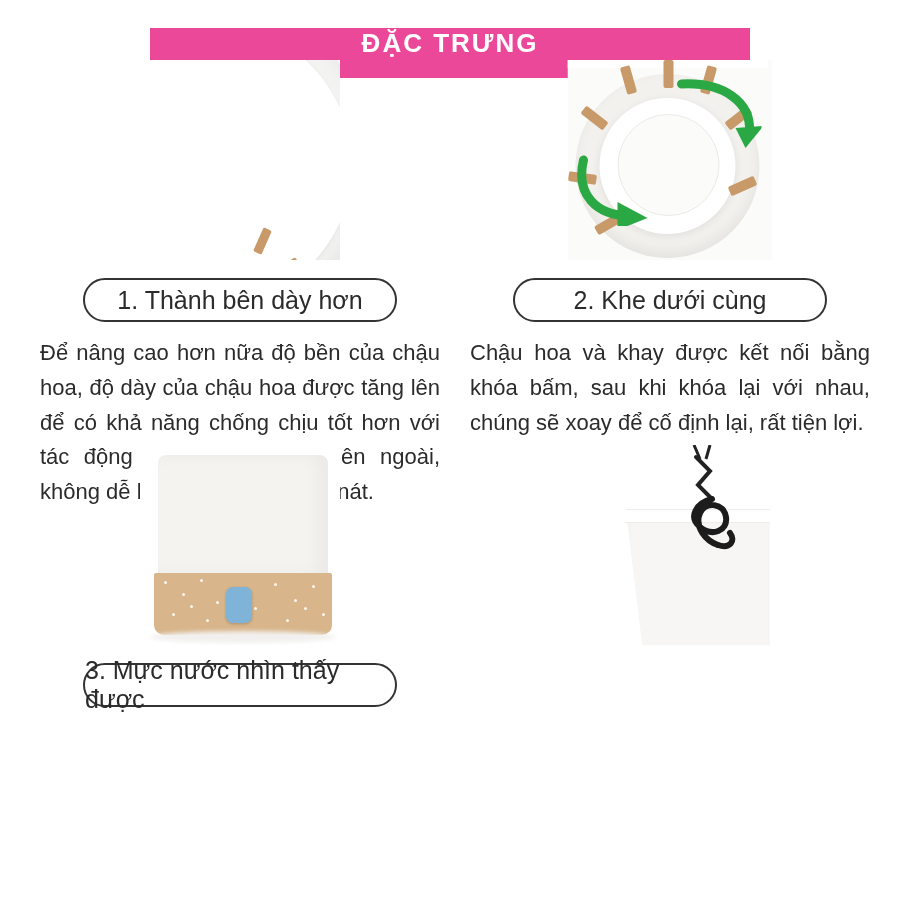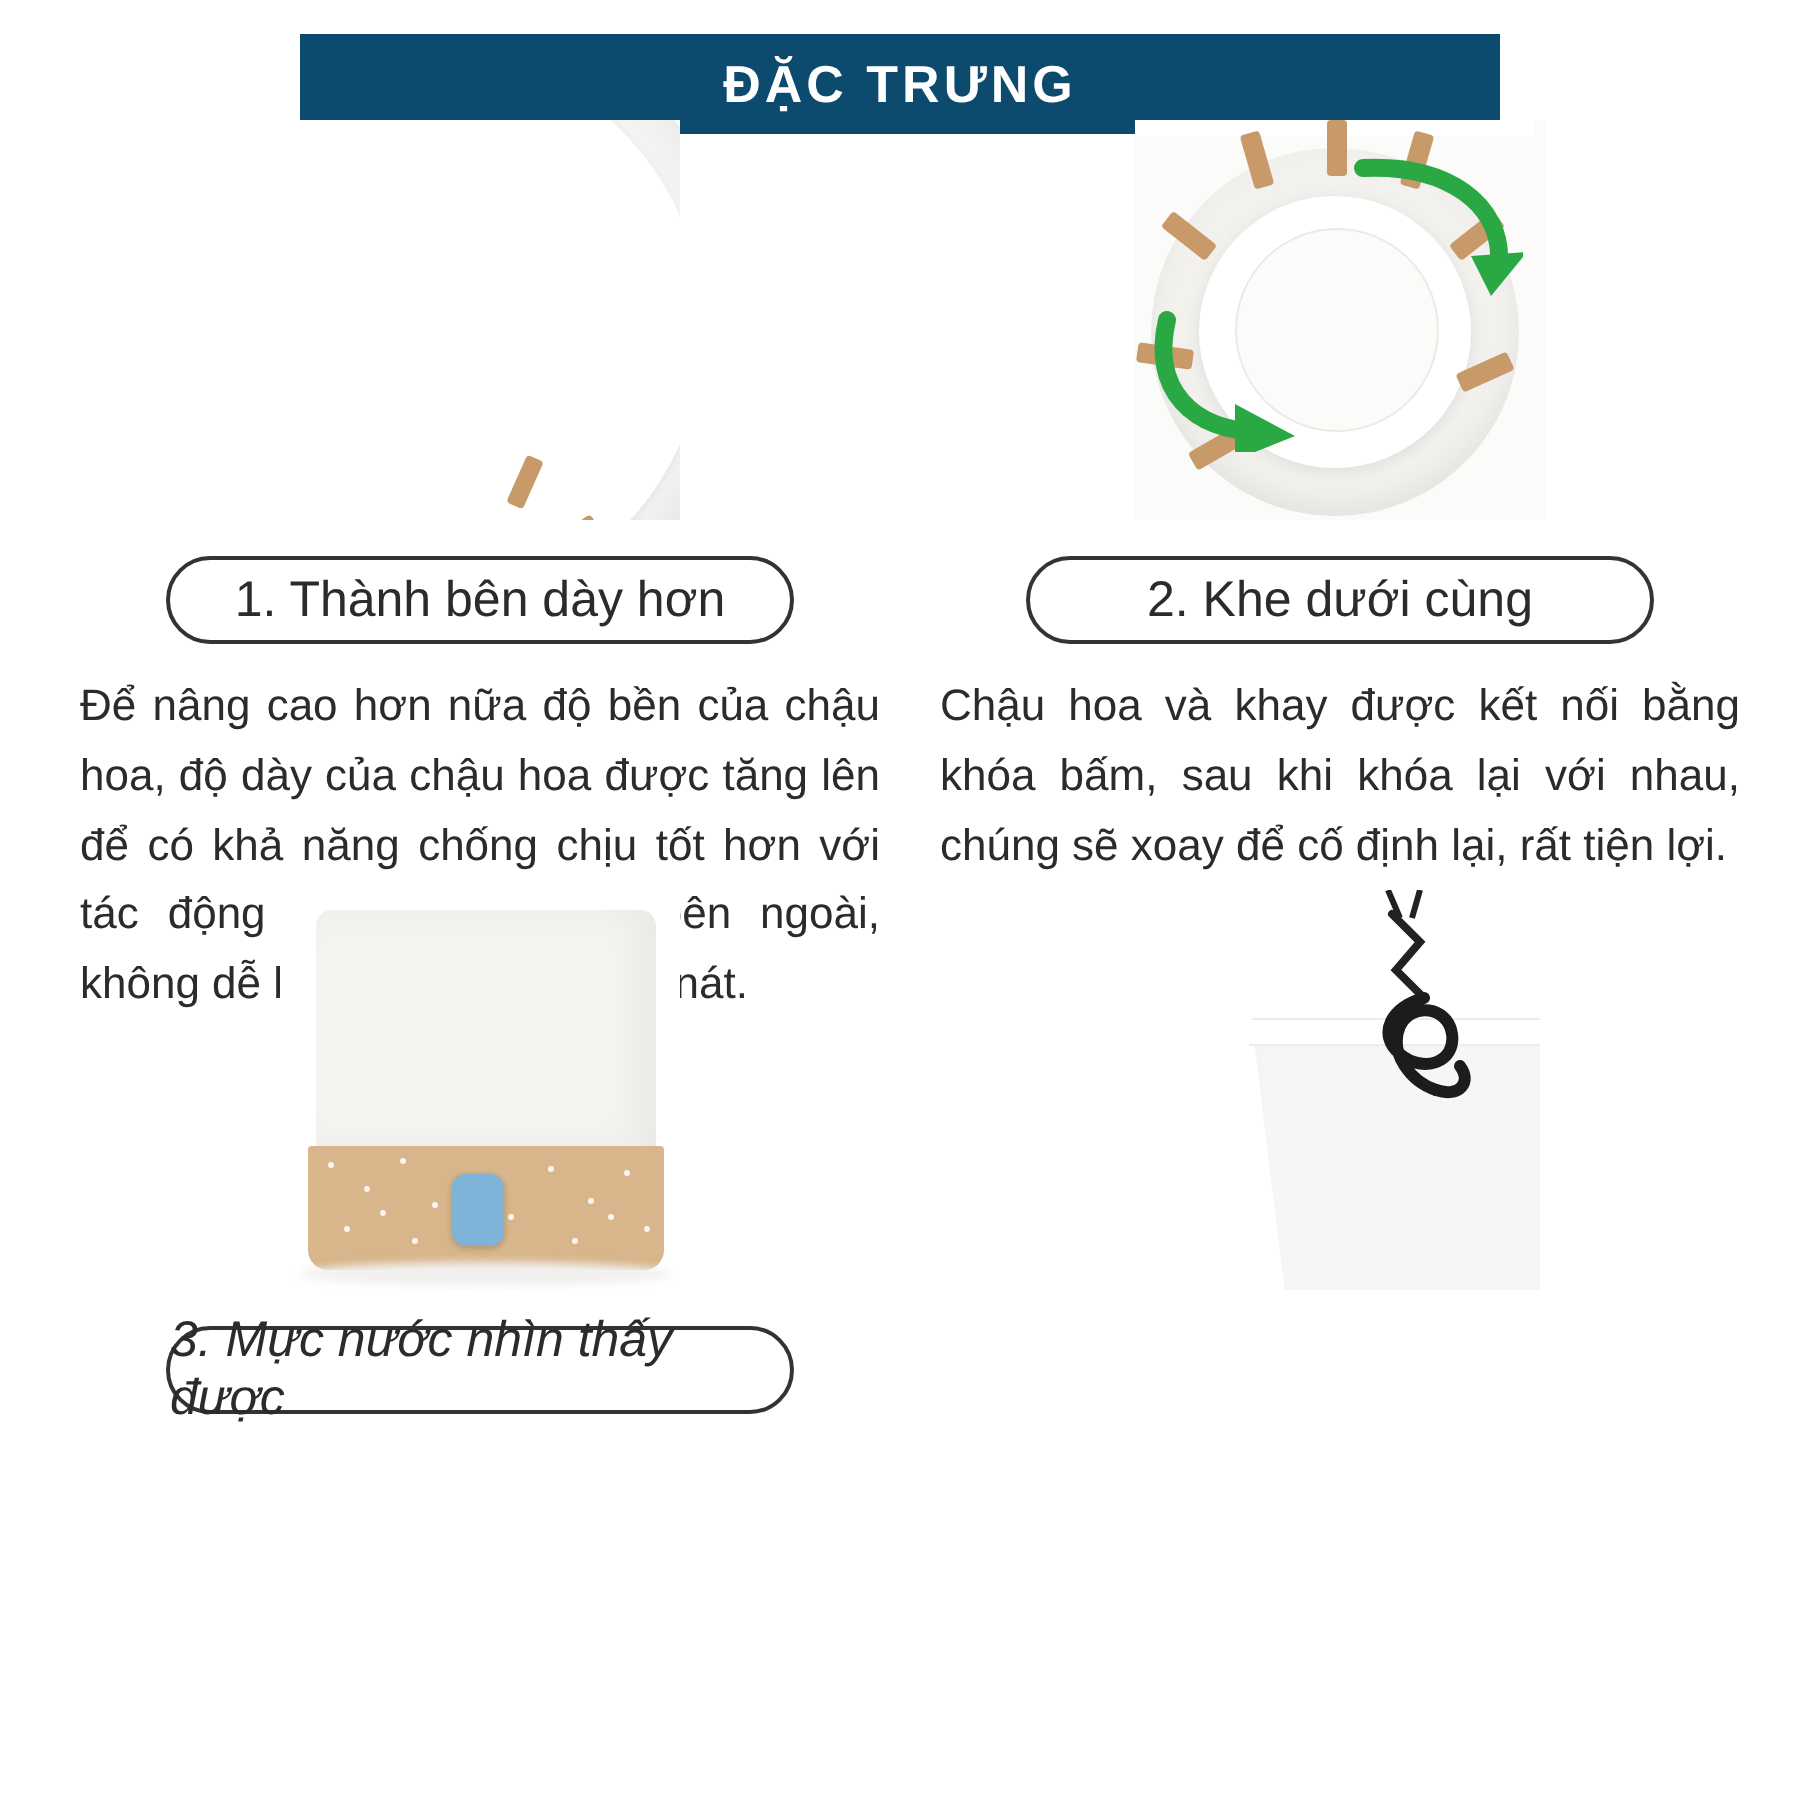--- a/index.html
+++ b/index.html
@@ -18,26 +18,25 @@
   .page {
     width: 900px;
     height: 900px;
     position: relative;
   }
 
   
   .header-band {
     position: absolute;
     left: 150px;
-    top: 17px;
+    top: 28px;
     width: 600px;
     height: 50px;
-    background: #0c4a6e;
+    background: #ec4899;
     display: flex;
-    align-items: center;
     justify-content: center;
   }
   .header-title {
     color: #ffffff;
     font-size: 26px;
     font-weight: bold;
     letter-spacing: 2px;
   }
 
   
@@ -47,21 +46,21 @@
     top: 60px;
     width: 900px;
     height: 840px;
   }
   .cell {
     position: absolute;
     width: 410px;
   }
   .cell-1 { left: 35px;  top: 0px; }
   .cell-2 { left: 465px; top: 0px; }
-  .cell-3 { left: 35px;  top: 385px; font-style: italic; }
+  .cell-3 { left: 35px;  top: 385px; }
   .cell-4 { left: 465px; top: 385px; }
 
   
   .photo {
     position: relative;
     width: 410px;
     height: 210px;
     overflow: hidden;
   }
   .photo-inner {

